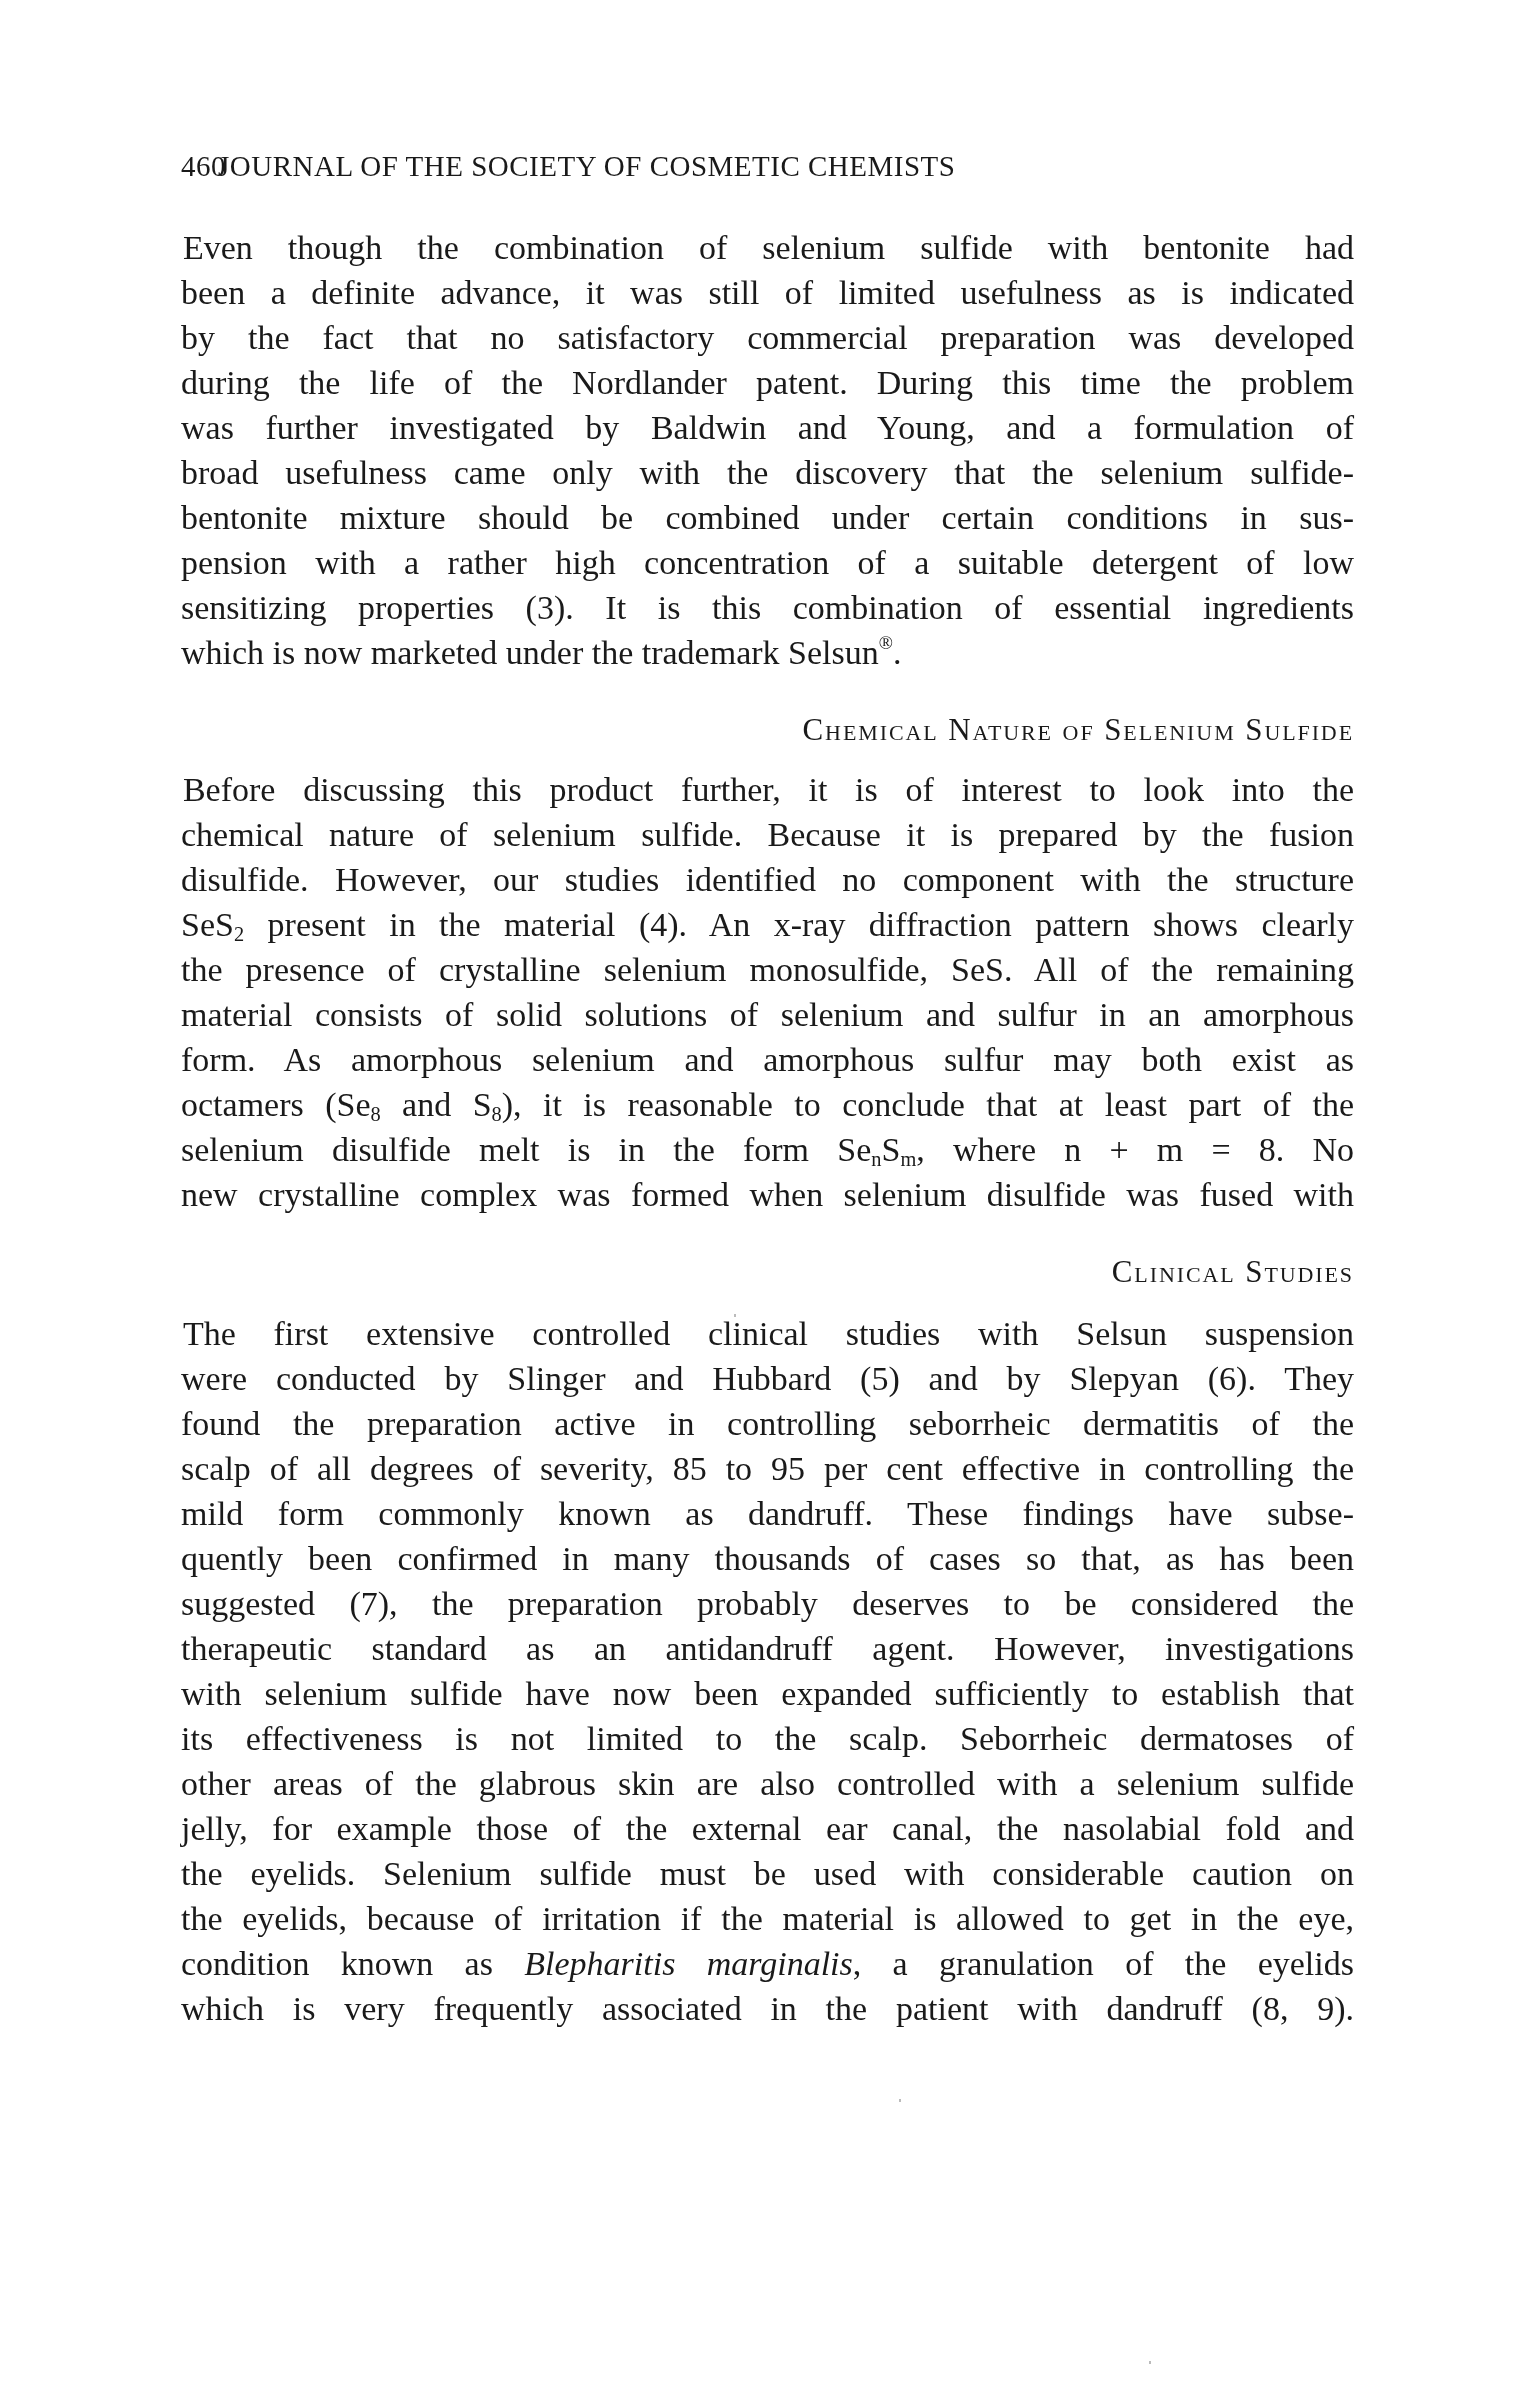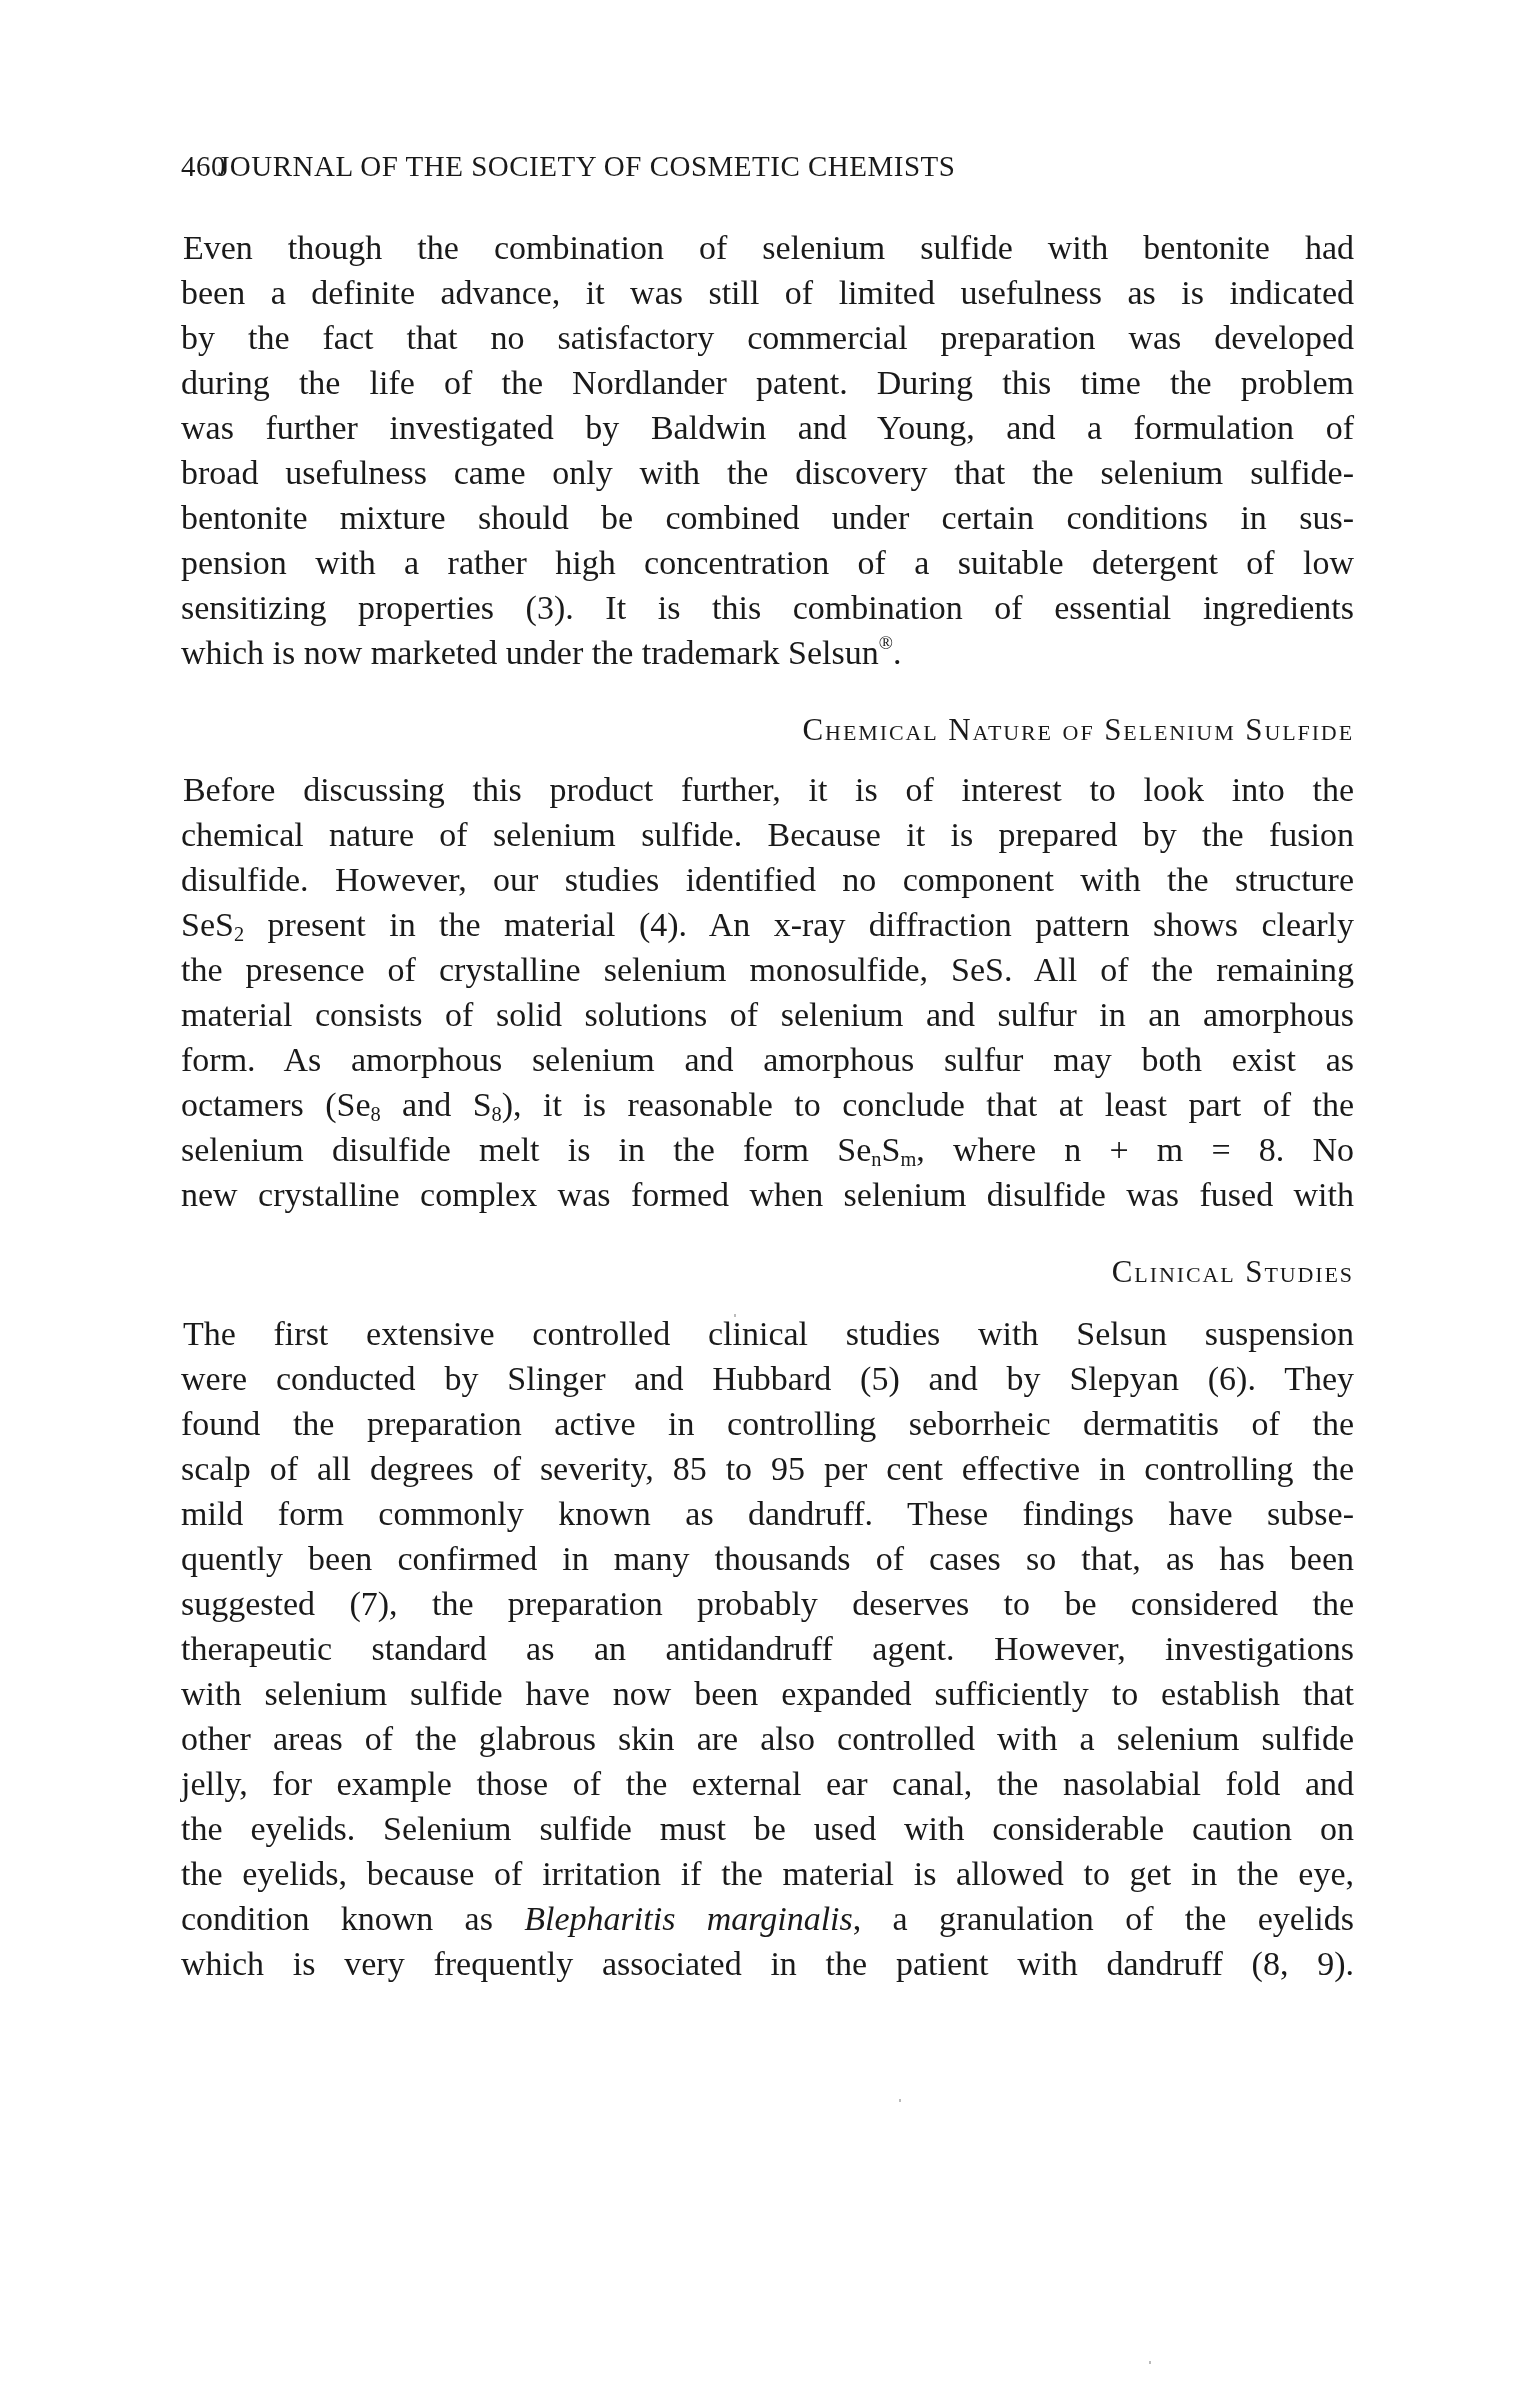--- a/index.html
+++ b/index.html
@@ -125,20 +125,21 @@
   <div class="para">
     <span class="line first">The first extensive controlled clinical studies with Selsun suspension</span>
     <span class="line">were conducted by Slinger and Hubbard (5) and by Slepyan (6).  They</span>
     <span class="line">found the preparation active in controlling seborrheic dermatitis of the</span>
     <span class="line">scalp of all degrees of severity, 85 to 95 per cent effective in controlling the</span>
     <span class="line">mild form commonly known as dandruff.  These findings have subse-</span>
     <span class="line">quently been confirmed in many thousands of cases so that, as has been</span>
     <span class="line">suggested (7), the preparation probably deserves to be considered the</span>
     <span class="line">therapeutic standard as an antidandruff agent.  However, investigations</span>
     <span class="line">with selenium sulfide have now been expanded sufficiently to establish that</span>
+    <span class="line">its effectiveness is not limited to the scalp.  Seborrheic dermatoses of</span>
     <span class="line">other areas of the glabrous skin are also controlled with a selenium sulfide</span>
     <span class="line">jelly, for example those of the external ear canal, the nasolabial fold and</span>
     <span class="line">the eyelids.  Selenium sulfide must be used with considerable caution on</span>
     <span class="line">the eyelids, because of irritation if the material is allowed to get in the eye,</span>
     <span class="line"><span>condition known as </span><em>Blepharitis marginalis</em><span>, a granulation of the eyelids</span></span>
     <span class="line">which is very frequently associated in the patient with dandruff (8, 9).</span>
   </div>
 
 </div>
 

